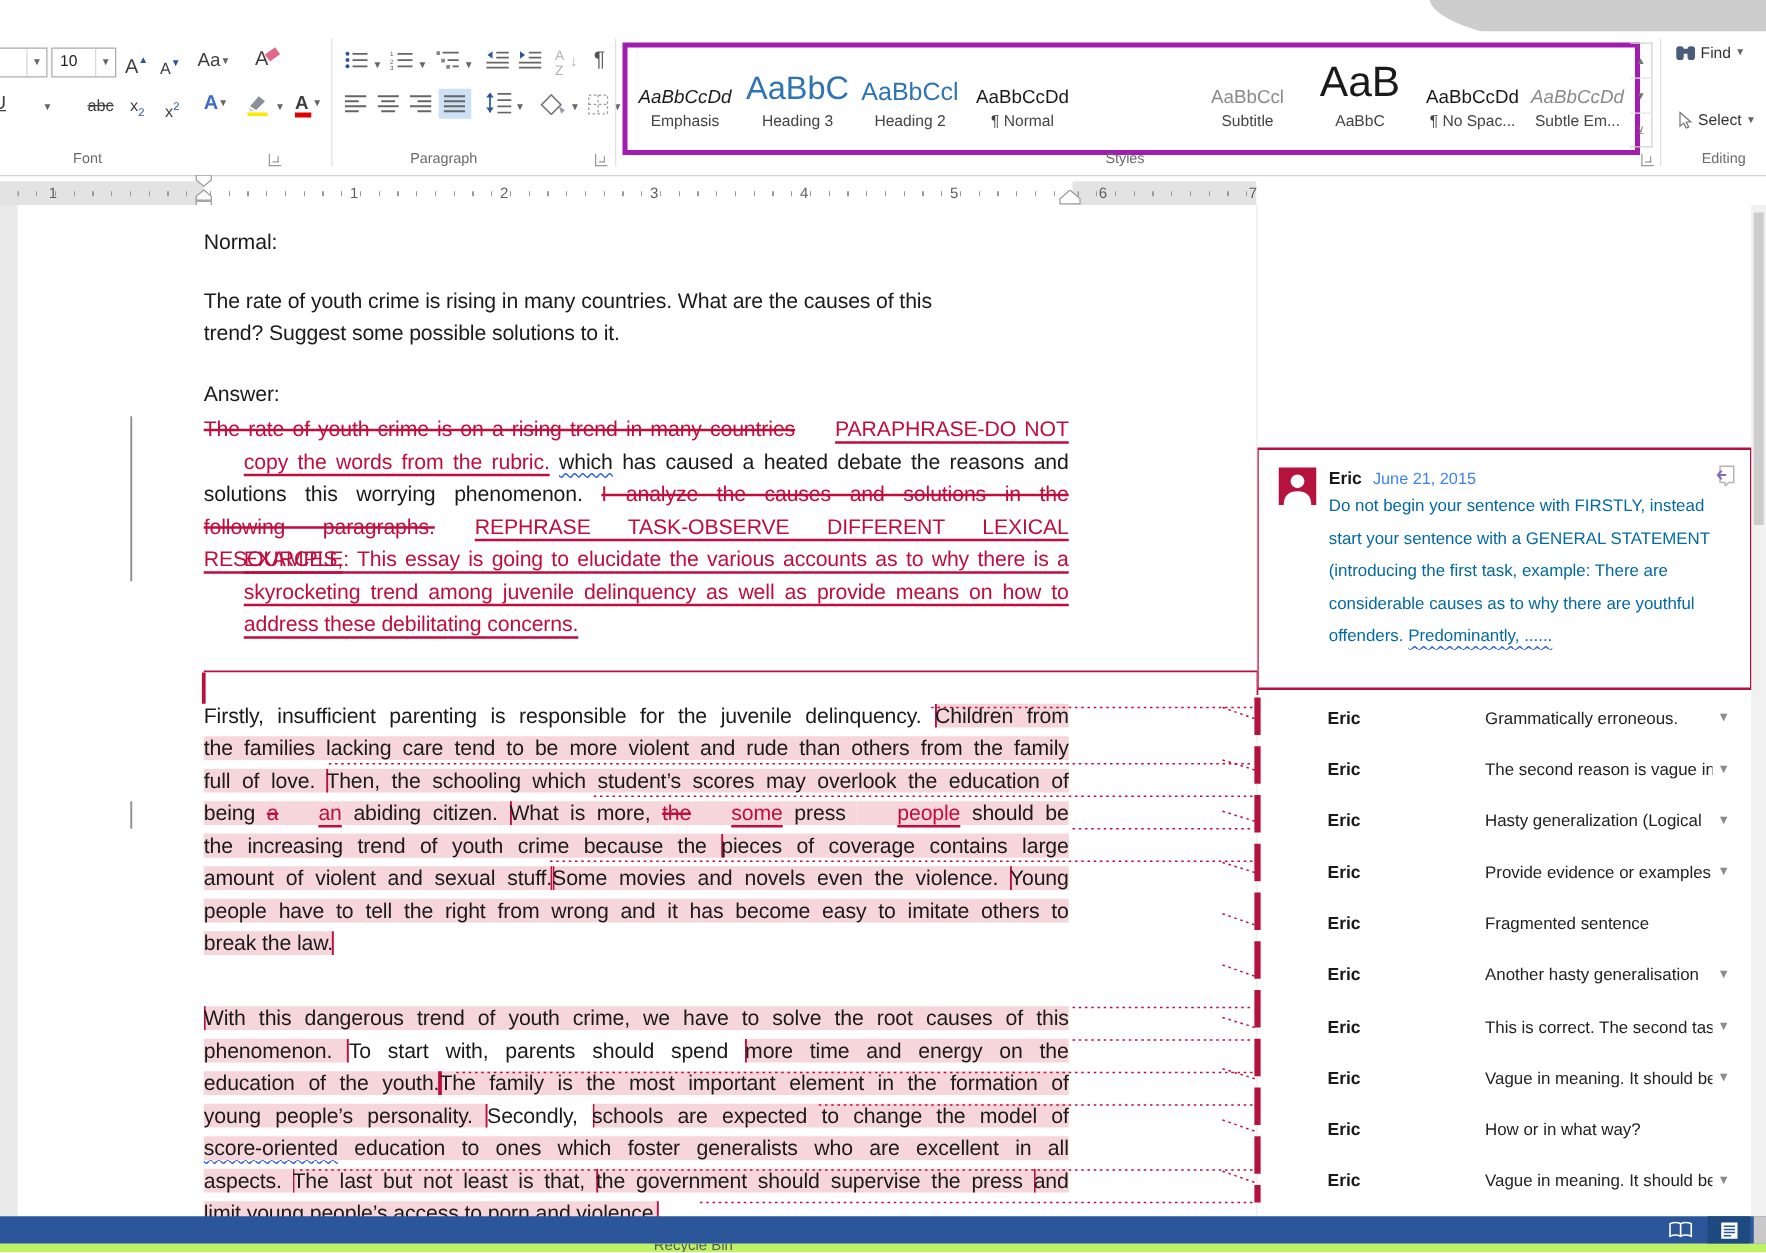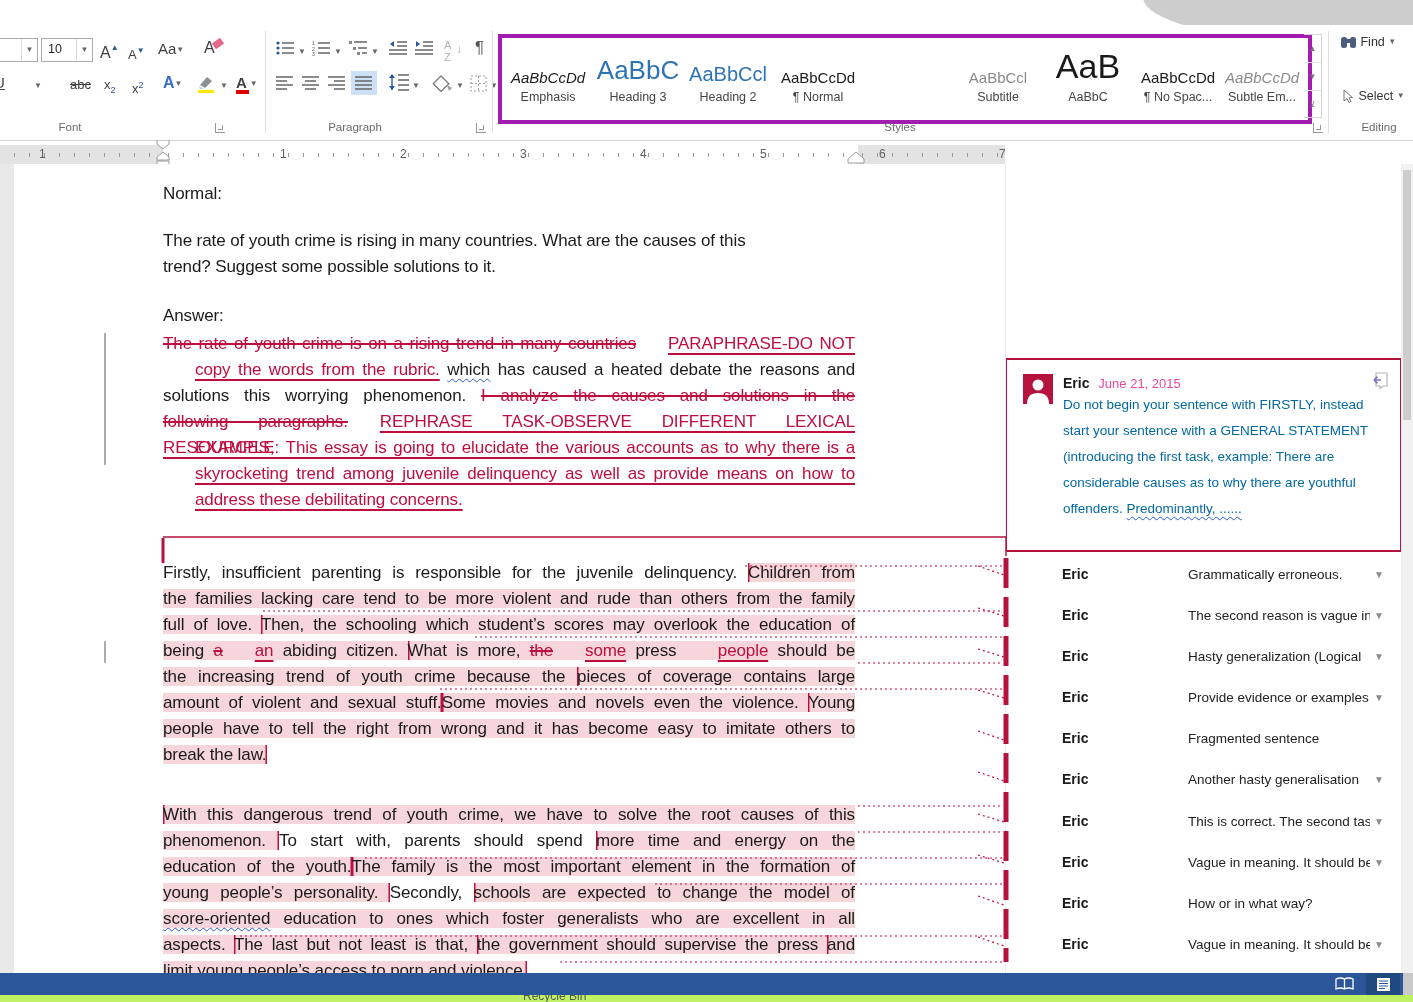--- a/index.html
+++ b/index.html
@@ -52,21 +52,21 @@
   .hl{background:#f6d6da;}
   .spb{text-decoration:underline wavy #2b5fd9 1px;text-underline-offset:3px;text-decoration-skip-ink:none;}
   .spr{text-decoration:underline wavy #d22 1px;text-underline-offset:3px;text-decoration-skip-ink:none;}
   .cutl{box-shadow:inset 1.5px 0 0 #bf0d3e;}
   .cutr{box-shadow:inset -1.5px 0 0 #bf0d3e;}
   
   .cbox{position:absolute;left:1006px;top:358px;width:393px;height:190px;background:#fff;
         border:1px solid #b5123e;border-top-width:2px;border-bottom-width:2px;}
   .avatar{position:absolute;left:16px;top:14px;width:30px;height:30px;background:#b5123e;}
   .cname{font-weight:bold;font-size:14px;color:#1a1a1a;}
-  .cdate{font-size:13px;color:#ec4899;}
+  .cdate{font-size:13px;color:#3b82f6;}
   .cbody{position:absolute;left:56px;top:32px;width:312px;font-size:13.5px;color:#0369a1;line-height:26px;}
   .crow{position:absolute;left:1006px;width:395px;height:41px;}
   .crow .nm{position:absolute;left:56px;top:3px;font-weight:bold;font-size:14px;color:#1a1a1a;}
   .crow .tx{position:absolute;left:182px;top:4px;font-size:13.5px;color:#222;white-space:nowrap;max-width:182px;overflow:hidden;}
   .crow .tri{position:absolute;left:368px;top:6px;font-size:10px;color:#8c8c8c;}
   
   .statusbar{position:absolute;left:0;top:973px;width:1413px;height:22px;background:#2b579a;}
   .viewbtn{position:absolute;top:0;width:34px;height:22px;display:flex;align-items:center;justify-content:center;}
   .viewsel{background:#1f4a80;}
   .sbgray{position:absolute;left:1403px;top:0;width:10px;height:22px;background:#c9c9c9;}

